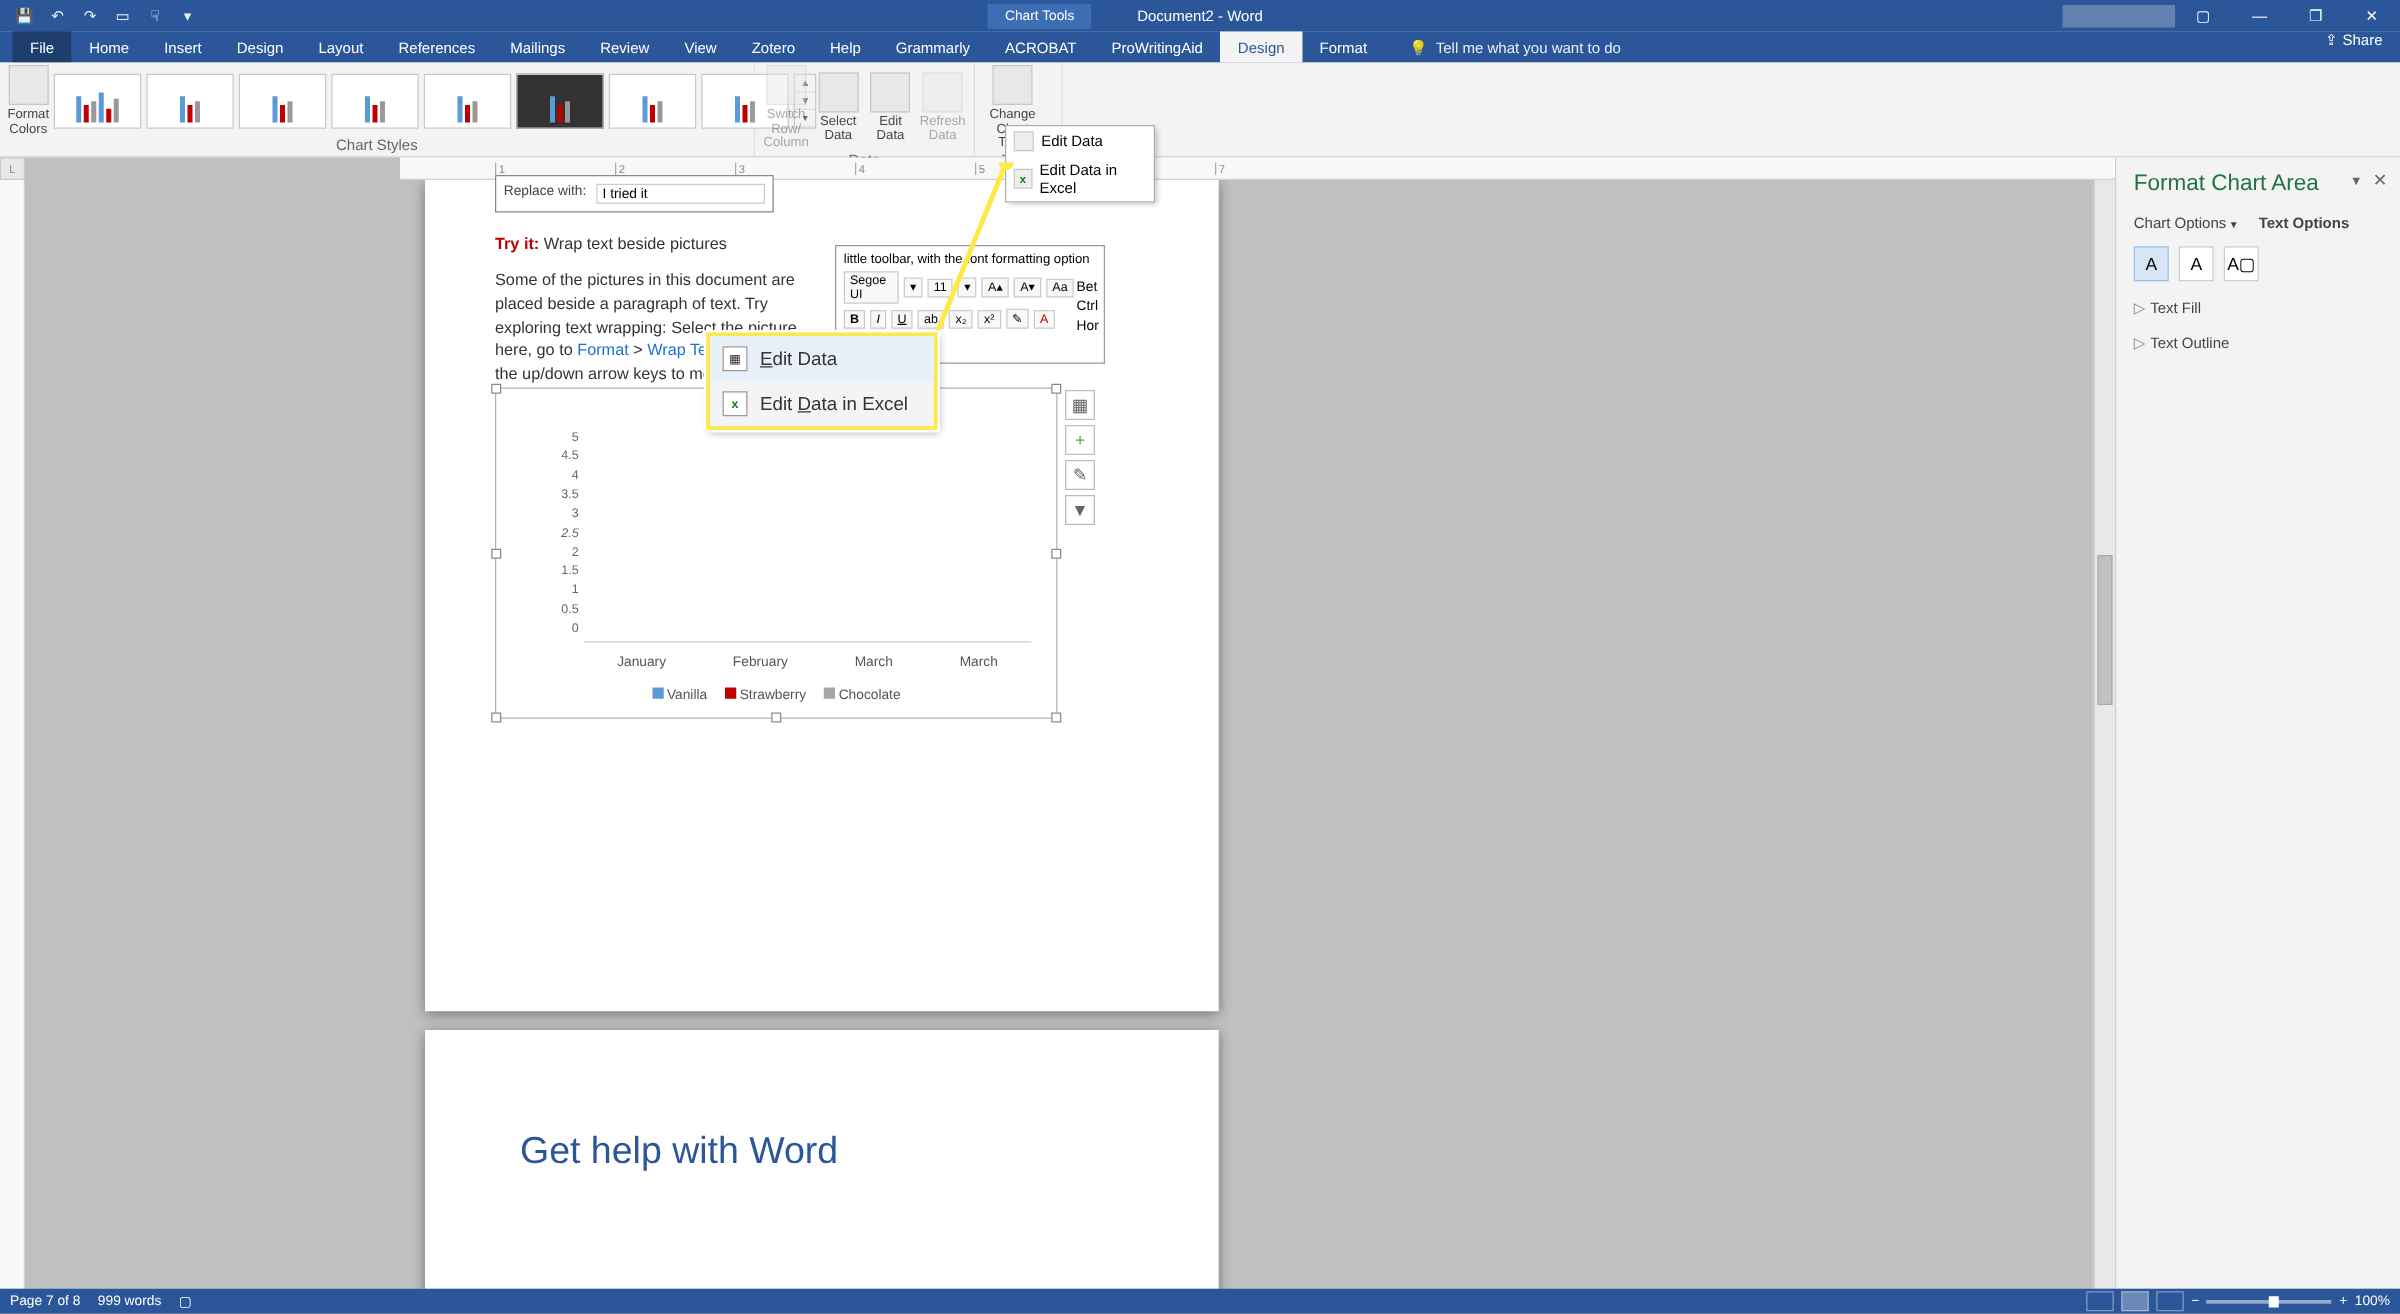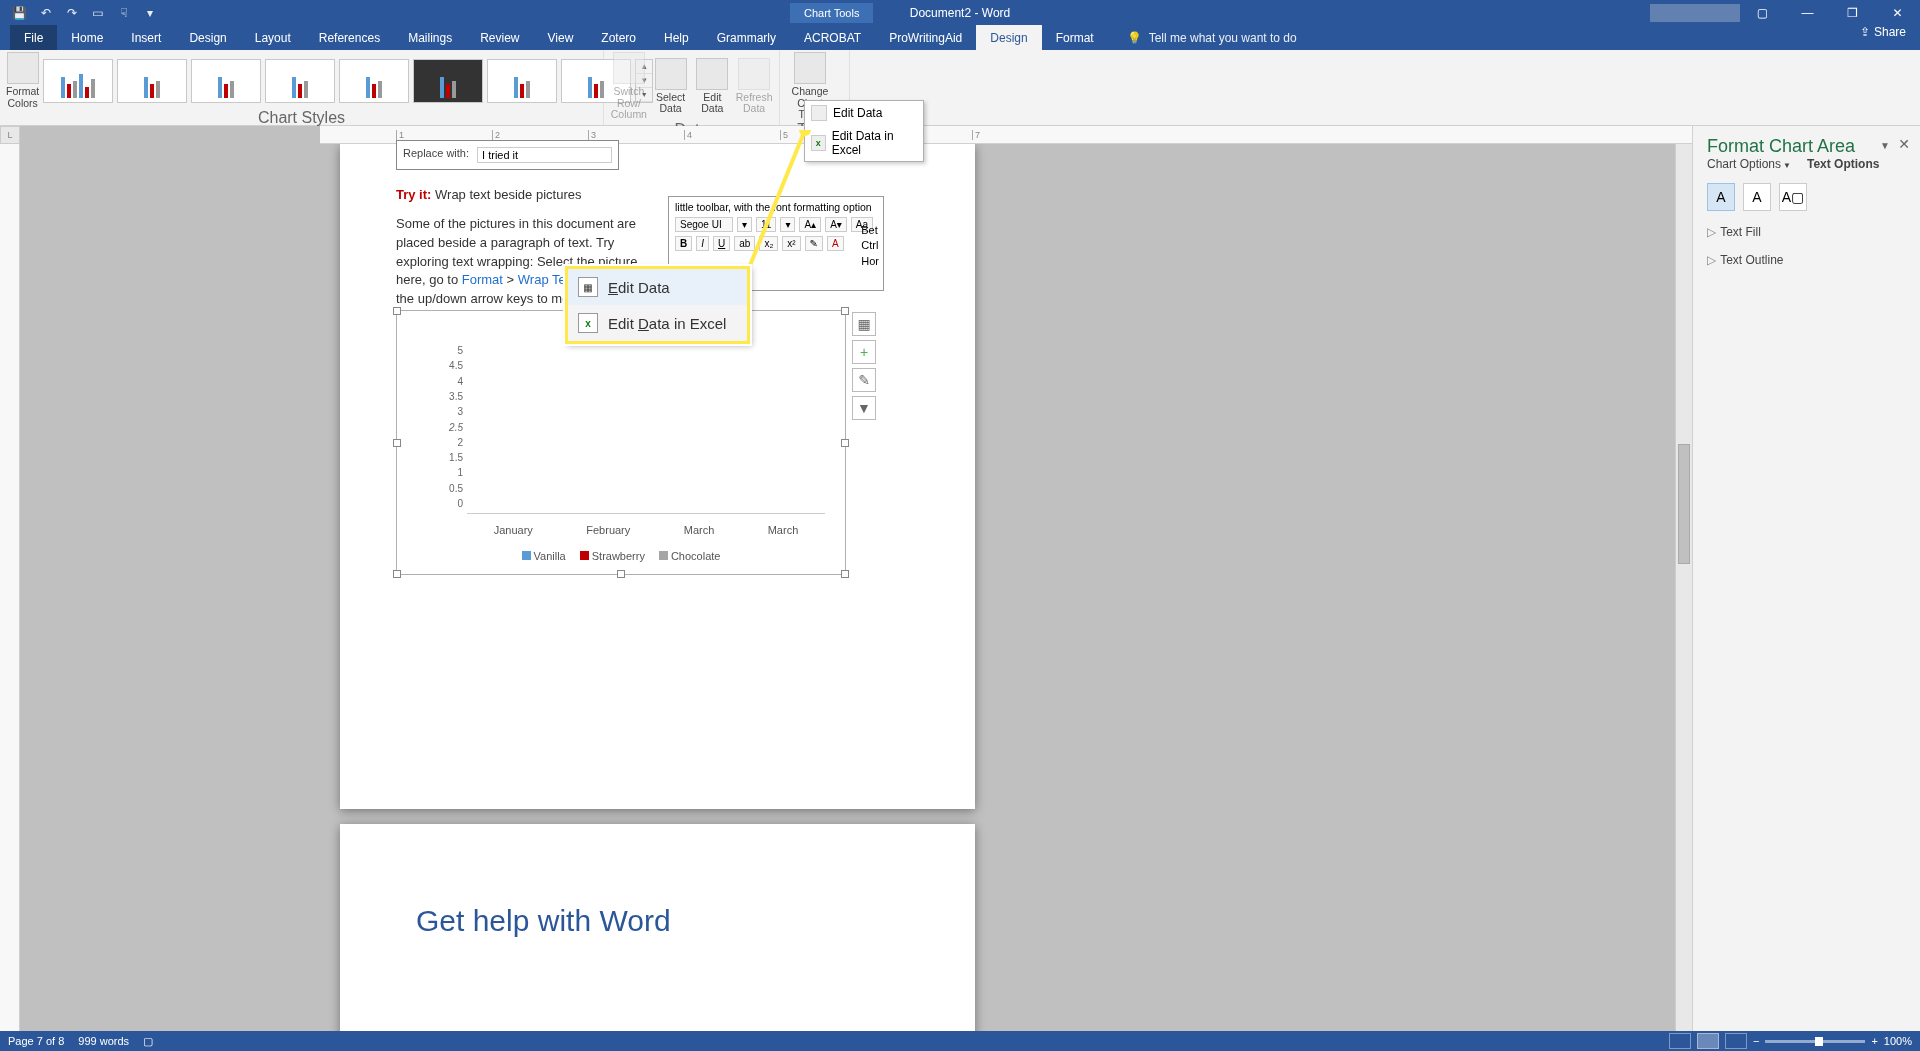--- a/index.html
+++ b/index.html
@@ -19,21 +19,21 @@
 .ribbon-tabs { height: 25px; background: #2b579a; display: flex; align-items: stretch; color: #fff; font-size: 12px; padding-left: 10px; }
 .ribbon-tabs .tab { padding: 0 14px; display: flex; align-items: center; cursor: pointer; }
 .ribbon-tabs .tab.file { background: #1e3e6e; }
 .ribbon-tabs .tab.active { background: #f3f3f3; color: #2b579a; }
 .ribbon-tabs .tell-me { margin-left: 20px; display: flex; align-items: center; gap: 6px; opacity: .9; }
 .ribbon-tabs .share { position: absolute; right: 14px; display: flex; align-items: center; gap: 4px; }
 
 
 .ribbon { height: 76px; background: #f3f3f3; border-bottom: 1px solid #d0d0d0; display: flex; position: relative; }
 .rgroup { border-right: 1px solid #e0e0e0; padding: 2px 6px; display: flex; flex-direction: column; justify-content: space-between; }
-.rgroup .grp-label { font-size: 16px; color: #666; text-align: center; padding-bottom: 2px; }
+.rgroup .grp-label { font-size: 12px; color: #666; text-align: center; padding-bottom: 2px; }
 .rgroup .btns { display: flex; gap: 4px; flex: 1; align-items: center; }
 .big-btn { width: 48px; text-align: center; font-size: 10.5px; color: #444; line-height: 1.1; }
 .big-btn .ic { width: 32px; height: 32px; margin: 0 auto 2px; background: #e8e8e8; border: 1px solid #c8c8c8; }
 .big-btn.disabled { opacity: .45; }
 .style-thumb { width: 70px; height: 44px; background: #fff; border: 1px solid #c8c8c8; display:inline-flex; align-items:flex-end; justify-content:center; gap:2px; padding:4px; }
 .style-thumb.dark { background:#333; }
 .style-thumb .mb { width:4px; background:#5b9bd5; }
 .style-thumb .mb.r{background:#c00000;} .style-thumb .mb.g{background:#999;}
 .style-gallery { display:flex; gap:4px; flex-wrap:nowrap; align-items:center; }
 .gallery-scroll { width:18px; height:44px; border:1px solid #c8c8c8; display:flex; flex-direction:column; }
@@ -114,21 +114,21 @@
 .legend .sw.b{background:#5b9bd5;} .legend .sw.r{background:#c00000;} .legend .sw.g{background:#a6a6a6;}
 
 
 .page.p2 .heading{position:absolute; left:76px; top:80px; font-size:30px; color:#2b579a; font-weight:300;}
 
 
 .format-pane { position:absolute; right:0; top:126px; bottom:20px; width:228px; background:#f3f3f3; border-left:1px solid #d0d0d0; padding:10px 14px;}
 .format-pane .fp-title{font-size:18px; color:#217346; font-weight:400;}
 .format-pane .fp-close{position:absolute; right:10px; top:10px; font-size:14px; color:#666;}
 .format-pane .fp-drop{position:absolute; right:30px; top:14px; font-size:10px; color:#666;}
-.format-pane .fp-tabs{font-size:12px; display:flex; gap:16px;}
+.format-pane .fp-tabs{margin-top:14px; font-size:12px; display:flex; gap:16px;}
 .format-pane .fp-tabs .t{color:#444; padding-bottom:2px;}
 .format-pane .fp-tabs .t .caret{font-size:8px; margin-left:2px;}
 .format-pane .fp-tabs .t.active{font-weight:bold;}
 .format-pane .fp-icons{margin-top:10px; display:flex; gap:8px;}
 .format-pane .fp-icons .fi{width:28px;height:28px;border:1px solid #ccc;display:flex;align-items:center;justify-content:center;font-size:14px;background:#fff;}
 .format-pane .fp-icons .fi.sel{background:#d6e6f4; border-color:#9ac3e6;}
 .format-pane .section{margin-top:14px; font-size:12px; color:#444;}
 .format-pane .section .caret{display:inline-block; width:10px; color:#888;}
 
 
@@ -308,21 +308,21 @@
 </div>
 
 <div class="body-text">
   <p><span class="tryit">Try it:</span><span> Wrap text beside pictures</span></p>
   <p style="margin-top:10px"><span>Some of the pictures in this document are placed beside a paragraph of text. Try exploring text wrapping: Select the picture here, go to </span><span class="link">Format</span><span> &gt; </span><span class="link">Wrap Text</span><span>, and use the up/down arrow keys to move between the options for a preview of the results.</span></p>
 </div>
 
 <div class="mini-toolbar-box">
   <div>little toolbar, with the font formatting option</div>
   <div class="mini-row">
-    <span class="ctl" style="width:58px">Segoe UI</span>
+    <span class="ctl" style="width:44px">Segoe UI</span>
       <span class="ctl">▾</span>
     <span class="ctl">11</span>
       <span class="ctl">▾</span>
     <span class="ctl">A▴</span>
       <span class="ctl">A▾</span>
     <span class="ctl">Aa</span>
   </div>
   <div class="mini-row">
     <span class="ctl"><b>B</b></span>
     <span class="ctl"><i>I</i></span>

